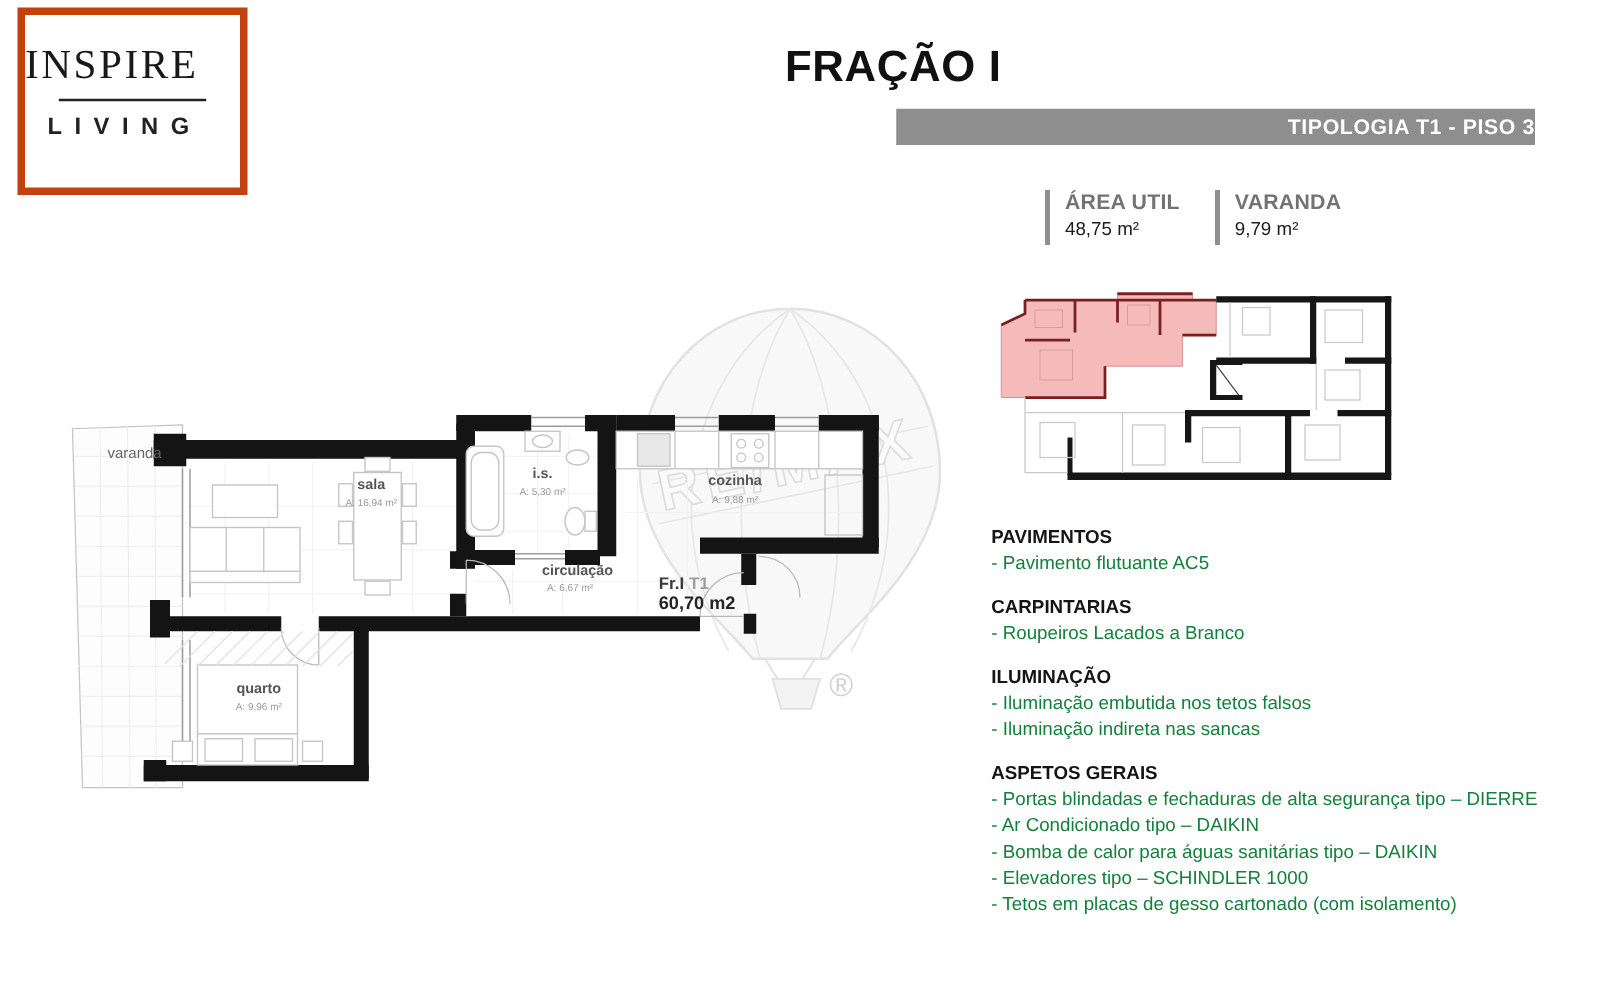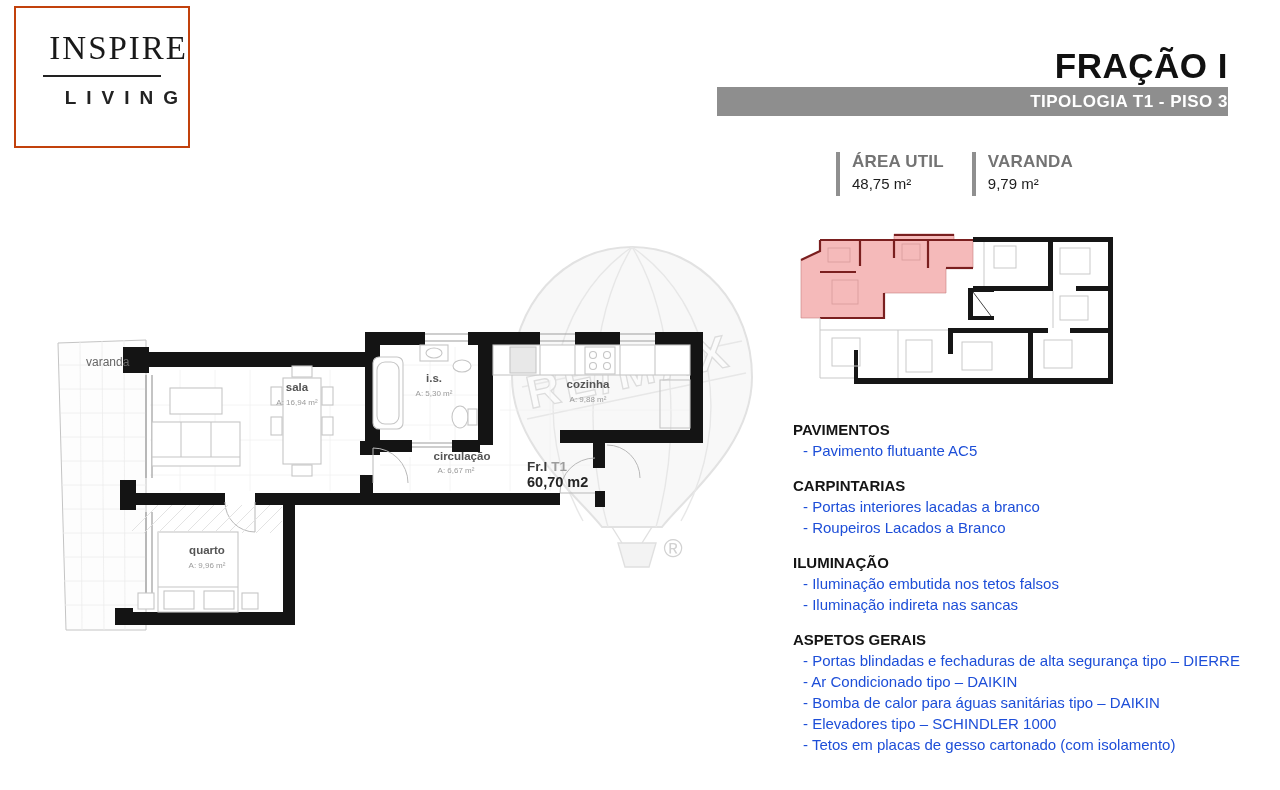--- a/index.html
+++ b/index.html
@@ -1,28 +1,28 @@
 <!DOCTYPE html>
 <html><head>
 <meta charset="utf-8">
 <style>
   html,body{margin:0;padding:0;background:#ffffff;}
   .page{position:relative;width:1280px;height:790px;background:#fff;overflow:hidden;
         font-family:"Liberation Sans",sans-serif;color:#1d1d1d;}
 
   
   .logo-box{position:absolute;left:14px;top:6px;width:172px;height:138px;
-            border:2px solid #c2410c;background:#fff;text-align:right;}
+            border:6px solid #c2410c;background:#fff;text-align:left;}
   .logo-line1{margin-top:22px;font-family:"Liberation Serif",serif;font-size:33px;
               letter-spacing:2px;color:#191919;}
   .logo-divider{width:118px;height:0;border-top:2px solid #222;margin:8px auto 10px auto;}
   .logo-line2{font-size:19px;font-weight:bold;letter-spacing:10px;color:#222;padding-left:18px;}
 
   
-  .title{position:absolute;right:52px;top:46px;width:600px;text-align:right;
+  .title{position:absolute;right:52px;top:34px;width:600px;text-align:left;
          font-size:35px;font-weight:800;color:#111;letter-spacing:0.5px;}
   .type-bar{position:absolute;left:717px;top:87px;width:511px;height:29px;background:#8e8e8e;
             display:flex;align-items:center;justify-content:flex-end;}
   .type-bar span{color:#fff;font-size:17px;font-weight:bold;letter-spacing:0.5px;}
 
   
   .stats{position:absolute;left:836px;top:152px;display:flex;}
   .stat{display:flex;margin-right:0;}
   .stat-bar{width:4px;height:44px;background:#8f8f8f;margin-right:12px;}
   .stat-texts{margin-right:28px;}
@@ -30,21 +30,21 @@
   .stat-value{font-size:15px;color:#1d1d1d;margin-top:3px;}
 
   
   .mini-plan{position:absolute;left:798px;top:230px;width:324px;height:166px;}
   .main-plan{position:absolute;left:30px;top:235px;width:740px;height:420px;}
 
   
   .specs{position:absolute;left:793px;top:419px;width:470px;}
   .section{margin-bottom:14px;}
   .sec-title{font-size:15px;font-weight:bold;color:#151515;line-height:21px;}
-  .sec-item{font-size:15px;color:#1d4ed8;line-height:21px;margin-left:10px;}
+  .sec-item{font-size:15px;color:#15803d;line-height:21px;}
 
   svg text{font-family:"Liberation Sans",sans-serif;}
 </style>
 </head>
 <body>
 
 <div class="page">
 
   <div class="logo-box">
     <div class="logo-line1">INSPIRE</div>
@@ -321,21 +321,20 @@
     </g>
   </svg>
 
   <div class="specs">
     <div class="section">
       <div class="sec-title">PAVIMENTOS</div>
       <div class="sec-item">- Pavimento flutuante AC5</div>
     </div>
     <div class="section">
       <div class="sec-title">CARPINTARIAS</div>
-      <div class="sec-item">- Portas interiores lacadas a branco</div>
       <div class="sec-item">- Roupeiros Lacados a Branco</div>
     </div>
     <div class="section">
       <div class="sec-title">ILUMINAÇÃO</div>
       <div class="sec-item">- Iluminação embutida nos tetos falsos</div>
       <div class="sec-item">- Iluminação indireta nas sancas</div>
     </div>
     <div class="section">
       <div class="sec-title">ASPETOS GERAIS</div>
       <div class="sec-item">- Portas blindadas e fechaduras de alta segurança tipo – DIERRE</div>

